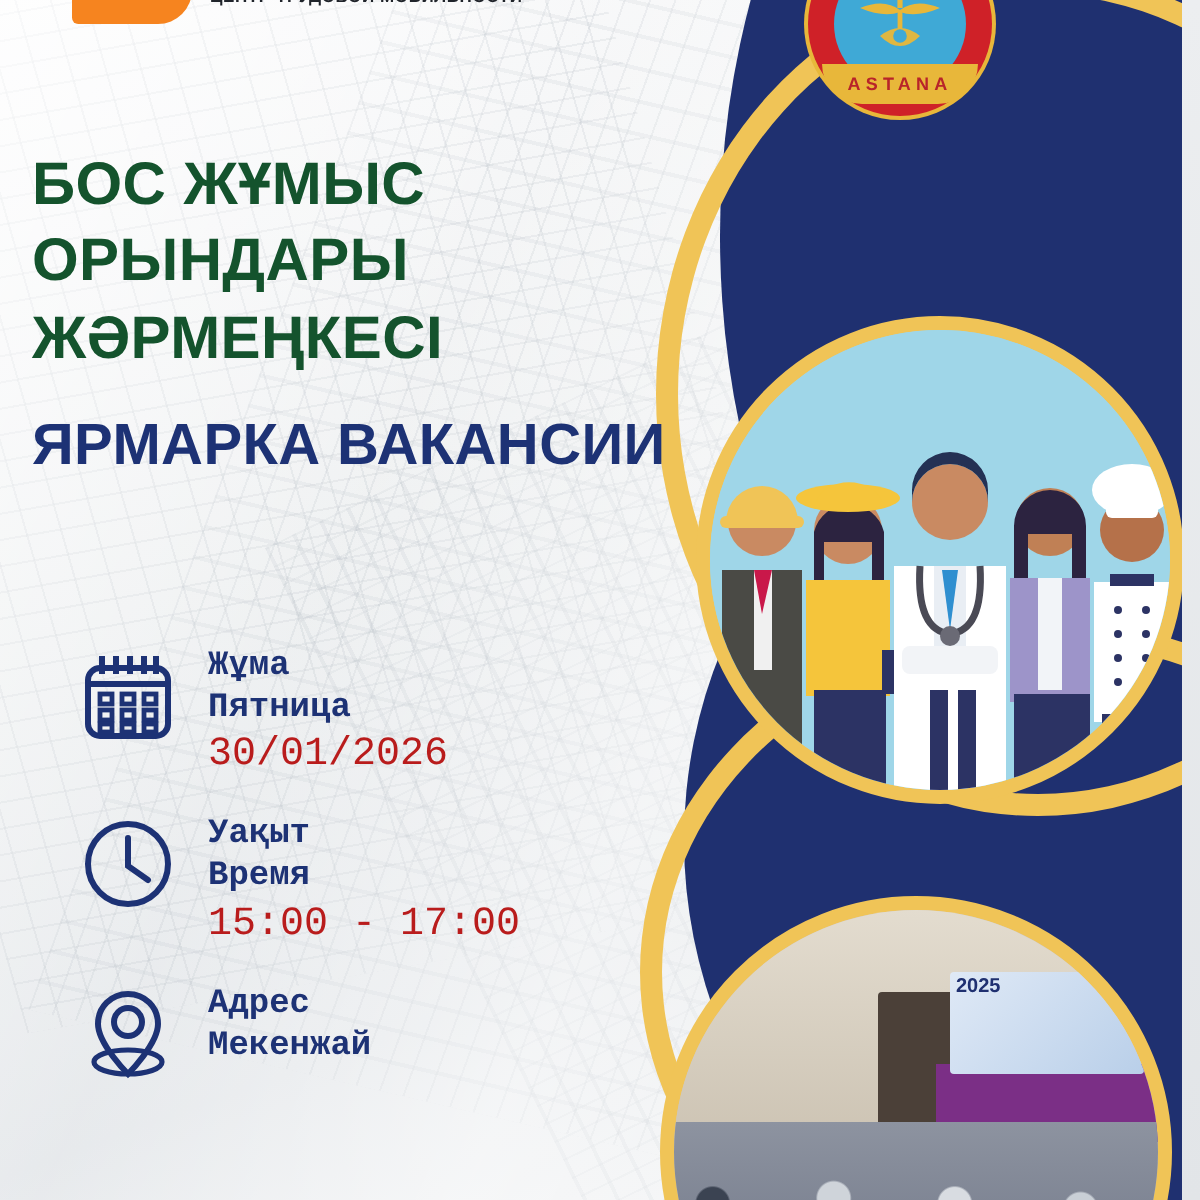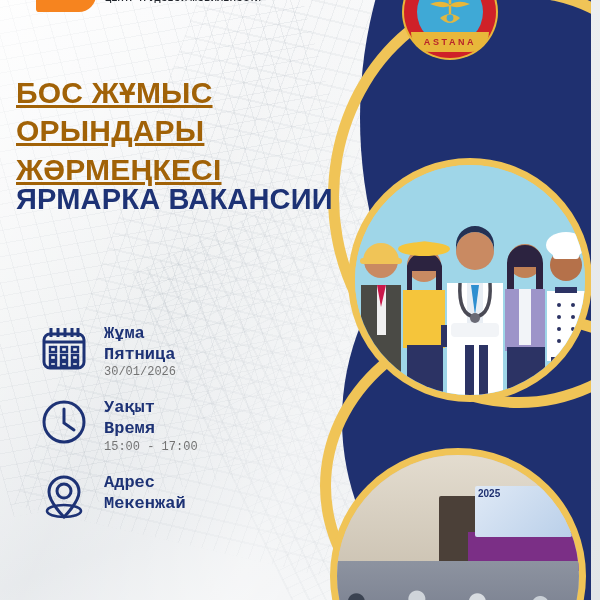--- a/index.html
+++ b/index.html
@@ -119,35 +119,35 @@
     width:78px; height:20px; background:#e8b73a;
     border-radius:0 0 40px 40px;
     display:flex; align-items:center; justify-content:center;
     font-size:9px; font-weight:bold; color:#b8242a; letter-spacing:2.6px;
   }
 
   
   .h-kk{
     position:absolute; left:16px; top:74px; width:390px;
     font-size:30px; font-weight:bold; line-height:1.28;
-    color:#a16207; letter-spacing:.2px;text-decoration:underline;
+    color:#14532d; letter-spacing:.2px;
   }
   .h-ru{
-    position:absolute; left:16px; top:184px; width:390px;
+    position:absolute; left:16px; top:208px; width:390px;
     font-size:29px; font-weight:bold; line-height:1.1;
     color:#1d3275; letter-spacing:.2px;
   }
 
   
   .info{ position:absolute; left:38px; top:322px; width:300px;font-family:Liberation Mono, monospace; }
   .row{ display:flex; align-items:flex-start; gap:14px; margin-bottom:16px; }
   .ic{ flex:0 0 auto; width:52px; height:52px; }
   .txt{ padding-top:2px; }
   .t1,.t2{ font-size:17px; font-weight:bold; color:#1d3275; line-height:1.22; }
-  .t3{ font-size:12px; color:#737373; line-height:1.25; }
+  .t3{ font-size:20px; color:#b91c1c; line-height:1.25; }
   .row-time{ margin-top:6px; }
   .row-addr{ margin-top:6px; }
 
   
   .people{
     position:absolute; left:348px; top:158px; width:244px; height:244px;
     border-radius:50%; overflow:hidden; border:7px solid #f0c457;
     background:#9fd6e8;
   }
   .pp-sky{ position:absolute; inset:0; background:#9fd6e8; }

